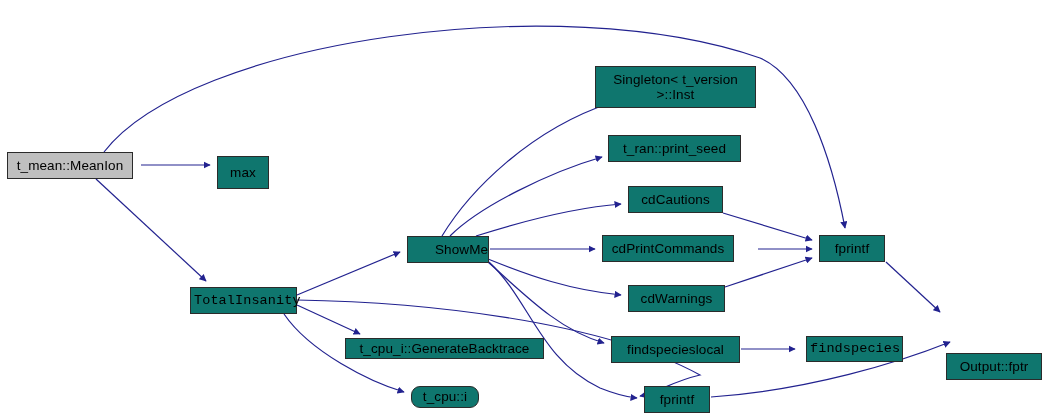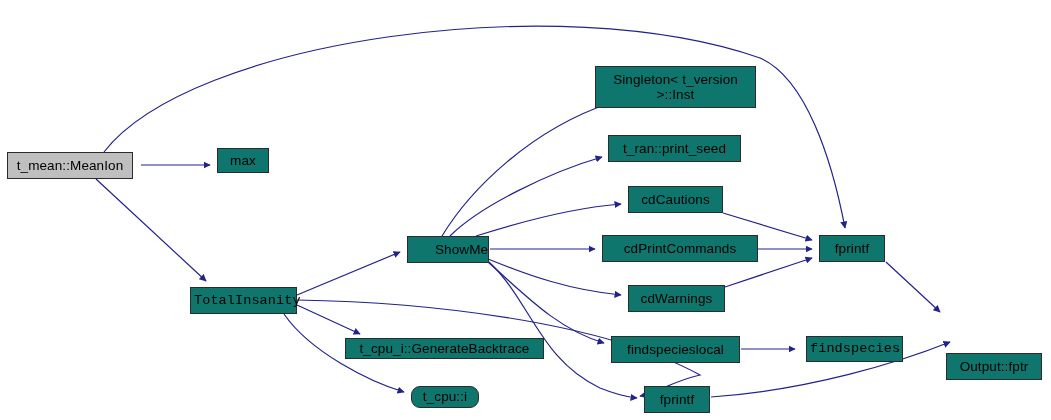--- a/index.html
+++ b/index.html
@@ -79,28 +79,28 @@
         <path d="M 758,249 L 812,249" marker-end="url(#arrow)"></path>
         <path d="M 725,287 L 812,258" marker-end="url(#arrow)"></path>
         <path d="M 886,262 L 940,312" marker-end="url(#arrow)"></path>
         <path d="M 741,349 L 795,349" marker-end="url(#arrow)"></path>
         <path d="M 711,397 C 810,390 900,362 950,342" marker-end="url(#arrow)"></path>
       </g>
   </svg>
 
   <div id="node-layer">
       <div class="node highlight" style="left: 7px; top: 152px; width: 126px; height: 27px;"><span class="label">t_mean::MeanIon</span></div>
-      <div class="node" style="left: 217px; top: 148px; width: 52px; height: 25px;"><span class="label">max</span></div>
+      <div class="node" style="left: 217px; top: 156px; width: 52px; height: 33px;"><span class="label">max</span></div>
       <div class="node" style="left: 190px; top: 287px; width: 107px; height: 27px; font-family: Liberation Mono, monospace;"><span class="label">TotalInsanity</span></div>
       <div class="node" style="left: 407px; top: 236px; width: 82px; height: 27px; padding-left: 24px;"><span class="label">ShowMe</span></div>
       <div class="node" style="left: 595px; top: 66px; width: 161px; height: 42px;"><span class="label">Singleton&lt; t_version
 &gt;::Inst</span></div>
       <div class="node" style="left: 608px; top: 135px; width: 133px; height: 27px;"><span class="label">t_ran::print_seed</span></div>
       <div class="node" style="left: 628px; top: 186px; width: 95px; height: 27px;"><span class="label">cdCautions</span></div>
-      <div class="node" style="left: 602px; top: 235px; width: 156px; height: 27px;"><span class="label">cdPrintCommands</span></div>
+      <div class="node" style="left: 602px; top: 235px; width: 132px; height: 27px;"><span class="label">cdPrintCommands</span></div>
       <div class="node" style="left: 628px; top: 285px; width: 97px; height: 27px;"><span class="label">cdWarnings</span></div>
       <div class="node" style="left: 819px; top: 235px; width: 66px; height: 27px;"><span class="label">fprintf</span></div>
       <div class="node" style="left: 946px; top: 313px; width: 96px; height: 27px; margin-top: 40px;"><span class="label">Output::fptr</span></div>
       <div class="node" style="left: 345px; top: 338px; width: 199px; height: 21px;"><span class="label">t_cpu_i::GenerateBacktrace</span></div>
       <div class="node" style="left: 411px; top: 386px; width: 68px; height: 22px; border-radius: 9px;"><span class="label">t_cpu::i</span></div>
       <div class="node" style="left: 611px; top: 336px; width: 129px; height: 27px;"><span class="label">findspecieslocal</span></div>
       <div class="node" style="left: 806px; top: 336px; width: 97px; height: 26px; font-family: Liberation Mono, monospace;"><span class="label">findspecies</span></div>
       <div class="node" style="left: 644px; top: 386px; width: 66px; height: 27px;"><span class="label">fprintf</span></div>
     </div>
 

